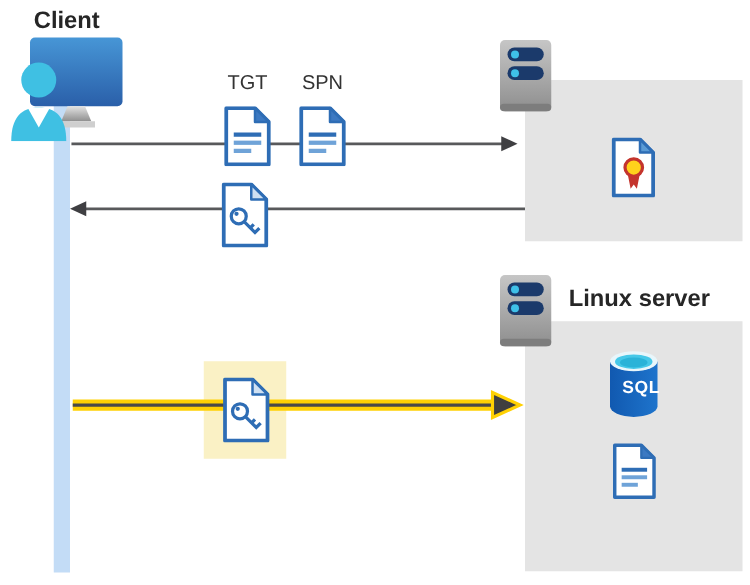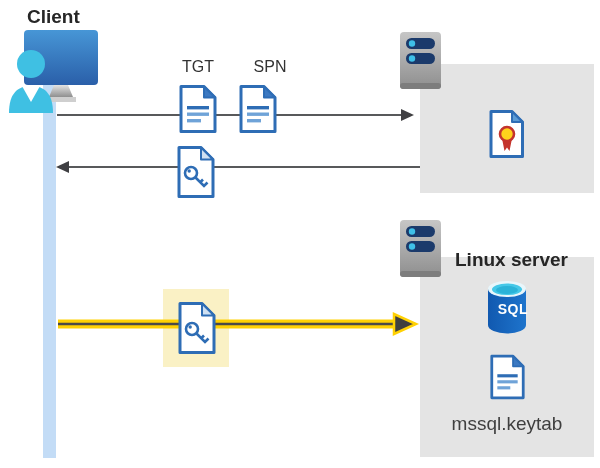--- a/index.html
+++ b/index.html
@@ -52,21 +52,21 @@
     <path d="M1 85 C1 66 9 58 23 58 C37 58 45 66 45 85 Z" fill="#3fc0e3"></path>
     <path d="M14 58 L32 58 L23 74 Z" fill="#ffffff"></path>
   </svg>
 
   <svg class="abs" style="left:57px;top:107px;" width="360" height="16">
     <line x1="0" y1="8" x2="346" y2="8" stroke="#58595b" stroke-width="2.2"></line>
     <polygon points="344,2 344,14 357,8" fill="#3f3f42"></polygon>
   </svg>
 
   <div class="abs label-reg ticket-label" style="left:176px;">TGT</div>
-  <div class="abs label-reg ticket-label" style="left:248px;">SPN</div>
+  <div class="abs label-reg ticket-label" style="left:236px;">SPN</div>
 
   <svg class="abs" style="left:178px;top:85px;" width="40" height="48" viewBox="0 0 40 48">
     <path d="M3 1.5 H26 L37 12.5 V46.5 H3 Z" fill="#fff" stroke="#2e6db5" stroke-width="3" stroke-linejoin="round"></path>
     <path d="M26 1.5 V12.5 H37 Z" fill="#3c79c2" stroke="#2e6db5" stroke-width="2" stroke-linejoin="round"></path>
     <rect x="9" y="21" width="22" height="3.4" fill="#2e6db5"></rect>
     <rect x="9" y="27.5" width="22" height="3.4" fill="#6fa3d8"></rect>
     <rect x="9" y="34" width="14" height="3.4" fill="#6fa3d8"></rect>
   </svg>
 
   <svg class="abs" style="left:238px;top:85px;" width="40" height="48" viewBox="0 0 40 48">
@@ -105,21 +105,21 @@
     <circle cx="13" cy="27.5" r="3.2" fill="#3fc0e8"></circle>
   </svg>
 
   <svg class="abs" style="left:488px;top:110px;" width="37" height="48" viewBox="0 0 37 48">
     <path d="M3 1.5 H24 L34.5 12 V46.5 H3 Z" fill="#fff" stroke="#2e6db5" stroke-width="3" stroke-linejoin="round"></path>
     <path d="M24 1.5 V12 H34.5 Z" fill="#5b9bd5" stroke="#2e6db5" stroke-width="2" stroke-linejoin="round"></path>
     <path d="M13.5 26 L16.5 41 L19 37.5 L21.5 41 L24.5 26 Z" fill="#c4342d"></path>
     <circle cx="19" cy="24" r="7" fill="#ffd21c" stroke="#c4342d" stroke-width="2.6"></circle>
   </svg>
 
-  <div class="abs label-bold" style="left:455px;top:228px;width:140px;margin-top:20px;">Linux server</div>
+  <div class="abs label-bold" style="left:455px;top:228px;width:140px;">Linux server</div>
   <svg class="abs" style="left:399px;top:219px;" width="43" height="60" viewBox="0 0 43 60">
     <defs>
       <linearGradient id="gs2" x1="0" y1="0" x2="0" y2="1">
         <stop offset="0" stop-color="#c6c6c6"></stop>
           <stop offset="1" stop-color="#8e8e8e"></stop>
       </linearGradient>
     </defs>
     <rect x="1" y="1" width="41" height="57" rx="4" fill="url(#gs2)"></rect>
     <rect x="1" y="52" width="41" height="6" rx="3" fill="#7d7d7d"></rect>
     <rect x="7" y="7" width="29" height="11" rx="5.5" fill="#1b3a6b"></rect>
@@ -156,15 +156,14 @@
   </svg>
   <div class="abs sql-label">SQL</div>
 
   <svg class="abs" style="left:489px;top:352px;" width="37" height="50" viewBox="0 0 40 48">
     <path d="M3 1.5 H26 L37 12.5 V46.5 H3 Z" fill="#fff" stroke="#2e6db5" stroke-width="3" stroke-linejoin="round"></path>
     <path d="M26 1.5 V12.5 H37 Z" fill="#3c79c2" stroke="#2e6db5" stroke-width="2" stroke-linejoin="round"></path>
     <rect x="9" y="21" width="22" height="3.4" fill="#2e6db5"></rect>
     <rect x="9" y="27.5" width="22" height="3.4" fill="#6fa3d8"></rect>
     <rect x="9" y="34" width="14" height="3.4" fill="#6fa3d8"></rect>
   </svg>
-  <div class="abs keytab-label">mssql.keytab</div>
 
 </div>
 
 </body></html>

